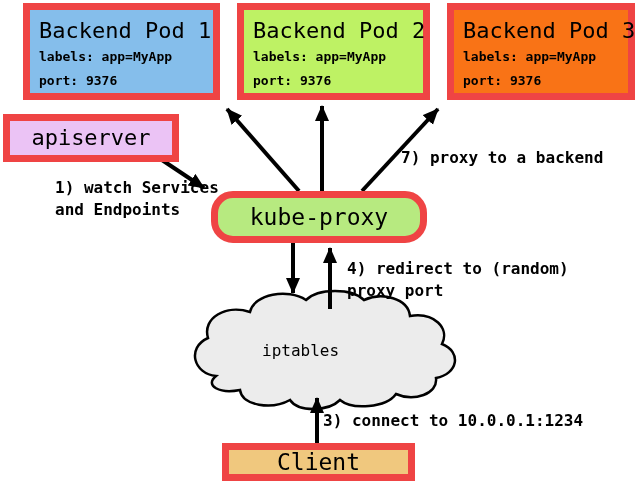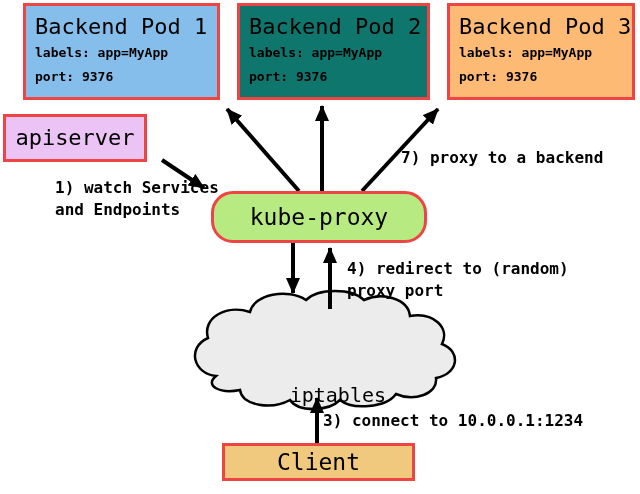--- a/index.html
+++ b/index.html
@@ -2,36 +2,36 @@
 <html><head>
 <meta charset="utf-8">
 <style>
   html,body{margin:0;padding:0;background:#ffffff;}
   #stage{
     position:relative;width:640px;height:494px;background:#ffffff;overflow:hidden;
     font-family:"DejaVu Sans Mono",monospace;color:#000;
   }
   #wires{position:absolute;left:0;top:0;width:640px;height:494px;}
   .box{
-    position:absolute;box-sizing:border-box;border:3px solid #ef4444;
+    position:absolute;box-sizing:border-box;border:7px solid #ef4444;
   }
   .centerlabel{
     display:flex;align-items:center;justify-content:center;
     font-size:23px;line-height:1;
   }
   .pod{padding:6px 8px 0 9px;}
   .pod-title{font-size:22px;line-height:29px;white-space:nowrap;}
   .pod-line{font-size:13px;line-height:24px;white-space:nowrap;font-weight:bold;}
   .step{
     position:absolute;font-size:16px;font-weight:bold;line-height:22px;
     white-space:pre-line;
   }
   .cloud-label{
-    position:absolute;left:262px;top:341px;width:124px;text-align:right;
-    font-size:20px;line-height:20px;margin-top:44px;
+    position:absolute;left:262px;top:341px;width:124px;text-align:left;
+    font-size:16px;line-height:20px;
   }
 </style>
 </head>
 <body>
 
 <div id="stage">
 
   <svg id="wires" width="640" height="494" viewBox="0 0 640 494" xmlns="http://www.w3.org/2000/svg">
     <defs>
       <marker id="ah" markerUnits="userSpaceOnUse" markerWidth="20" markerHeight="16" refX="15" refY="7" orient="auto">
@@ -63,33 +63,33 @@
       <line x1="317" y1="443" x2="317" y2="398"></line>
     </g>
   </svg>
 
   <div class="box pod" style="left: 23px; top: 3px; width: 197px; height: 97px; background: rgb(133, 190, 235);">
     <div class="pod-title">Backend Pod 1</div>
     <div class="pod-line">labels: app=MyApp</div>
     <div class="pod-line">port: 9376</div>
   </div>
 
-  <div class="box pod" style="left: 237px; top: 3px; width: 193px; height: 97px; background: #0f766e;">
+  <div class="box pod" style="left: 237px; top: 3px; width: 193px; height: 97px; background: #bef264;">
     <div class="pod-title">Backend Pod 2</div>
     <div class="pod-line">labels: app=MyApp</div>
     <div class="pod-line">port: 9376</div>
   </div>
 
-  <div class="box pod" style="left: 447px; top: 3px; width: 188px; height: 97px; background: #fdba74;">
+  <div class="box pod" style="left: 447px; top: 3px; width: 188px; height: 97px; background: #f97316;">
     <div class="pod-title">Backend Pod 3</div>
     <div class="pod-line">labels: app=MyApp</div>
     <div class="pod-line">port: 9376</div>
   </div>
 
-  <div class="box centerlabel" style="left: 3px; top: 114px; width: 144px; height: 48px; font-size: 22px; background: rgb(235, 195, 245);">
+  <div class="box centerlabel" style="left: 3px; top: 114px; width: 176px; height: 48px; font-size: 22px; background: rgb(235, 195, 245);">
     <span>apiserver</span>
   </div>
 
   <div class="box centerlabel" style="left: 211px; top: 191px; width: 216px; height: 52px; background: rgb(183, 234, 128); border-radius: 22px;">
     <span>kube-proxy</span>
   </div>
 
   <div class="cloud-label">iptables</div>
 
   <div class="box centerlabel" style="left: 222px; top: 443px; width: 193px; height: 38px; background: rgb(240, 200, 126);">

